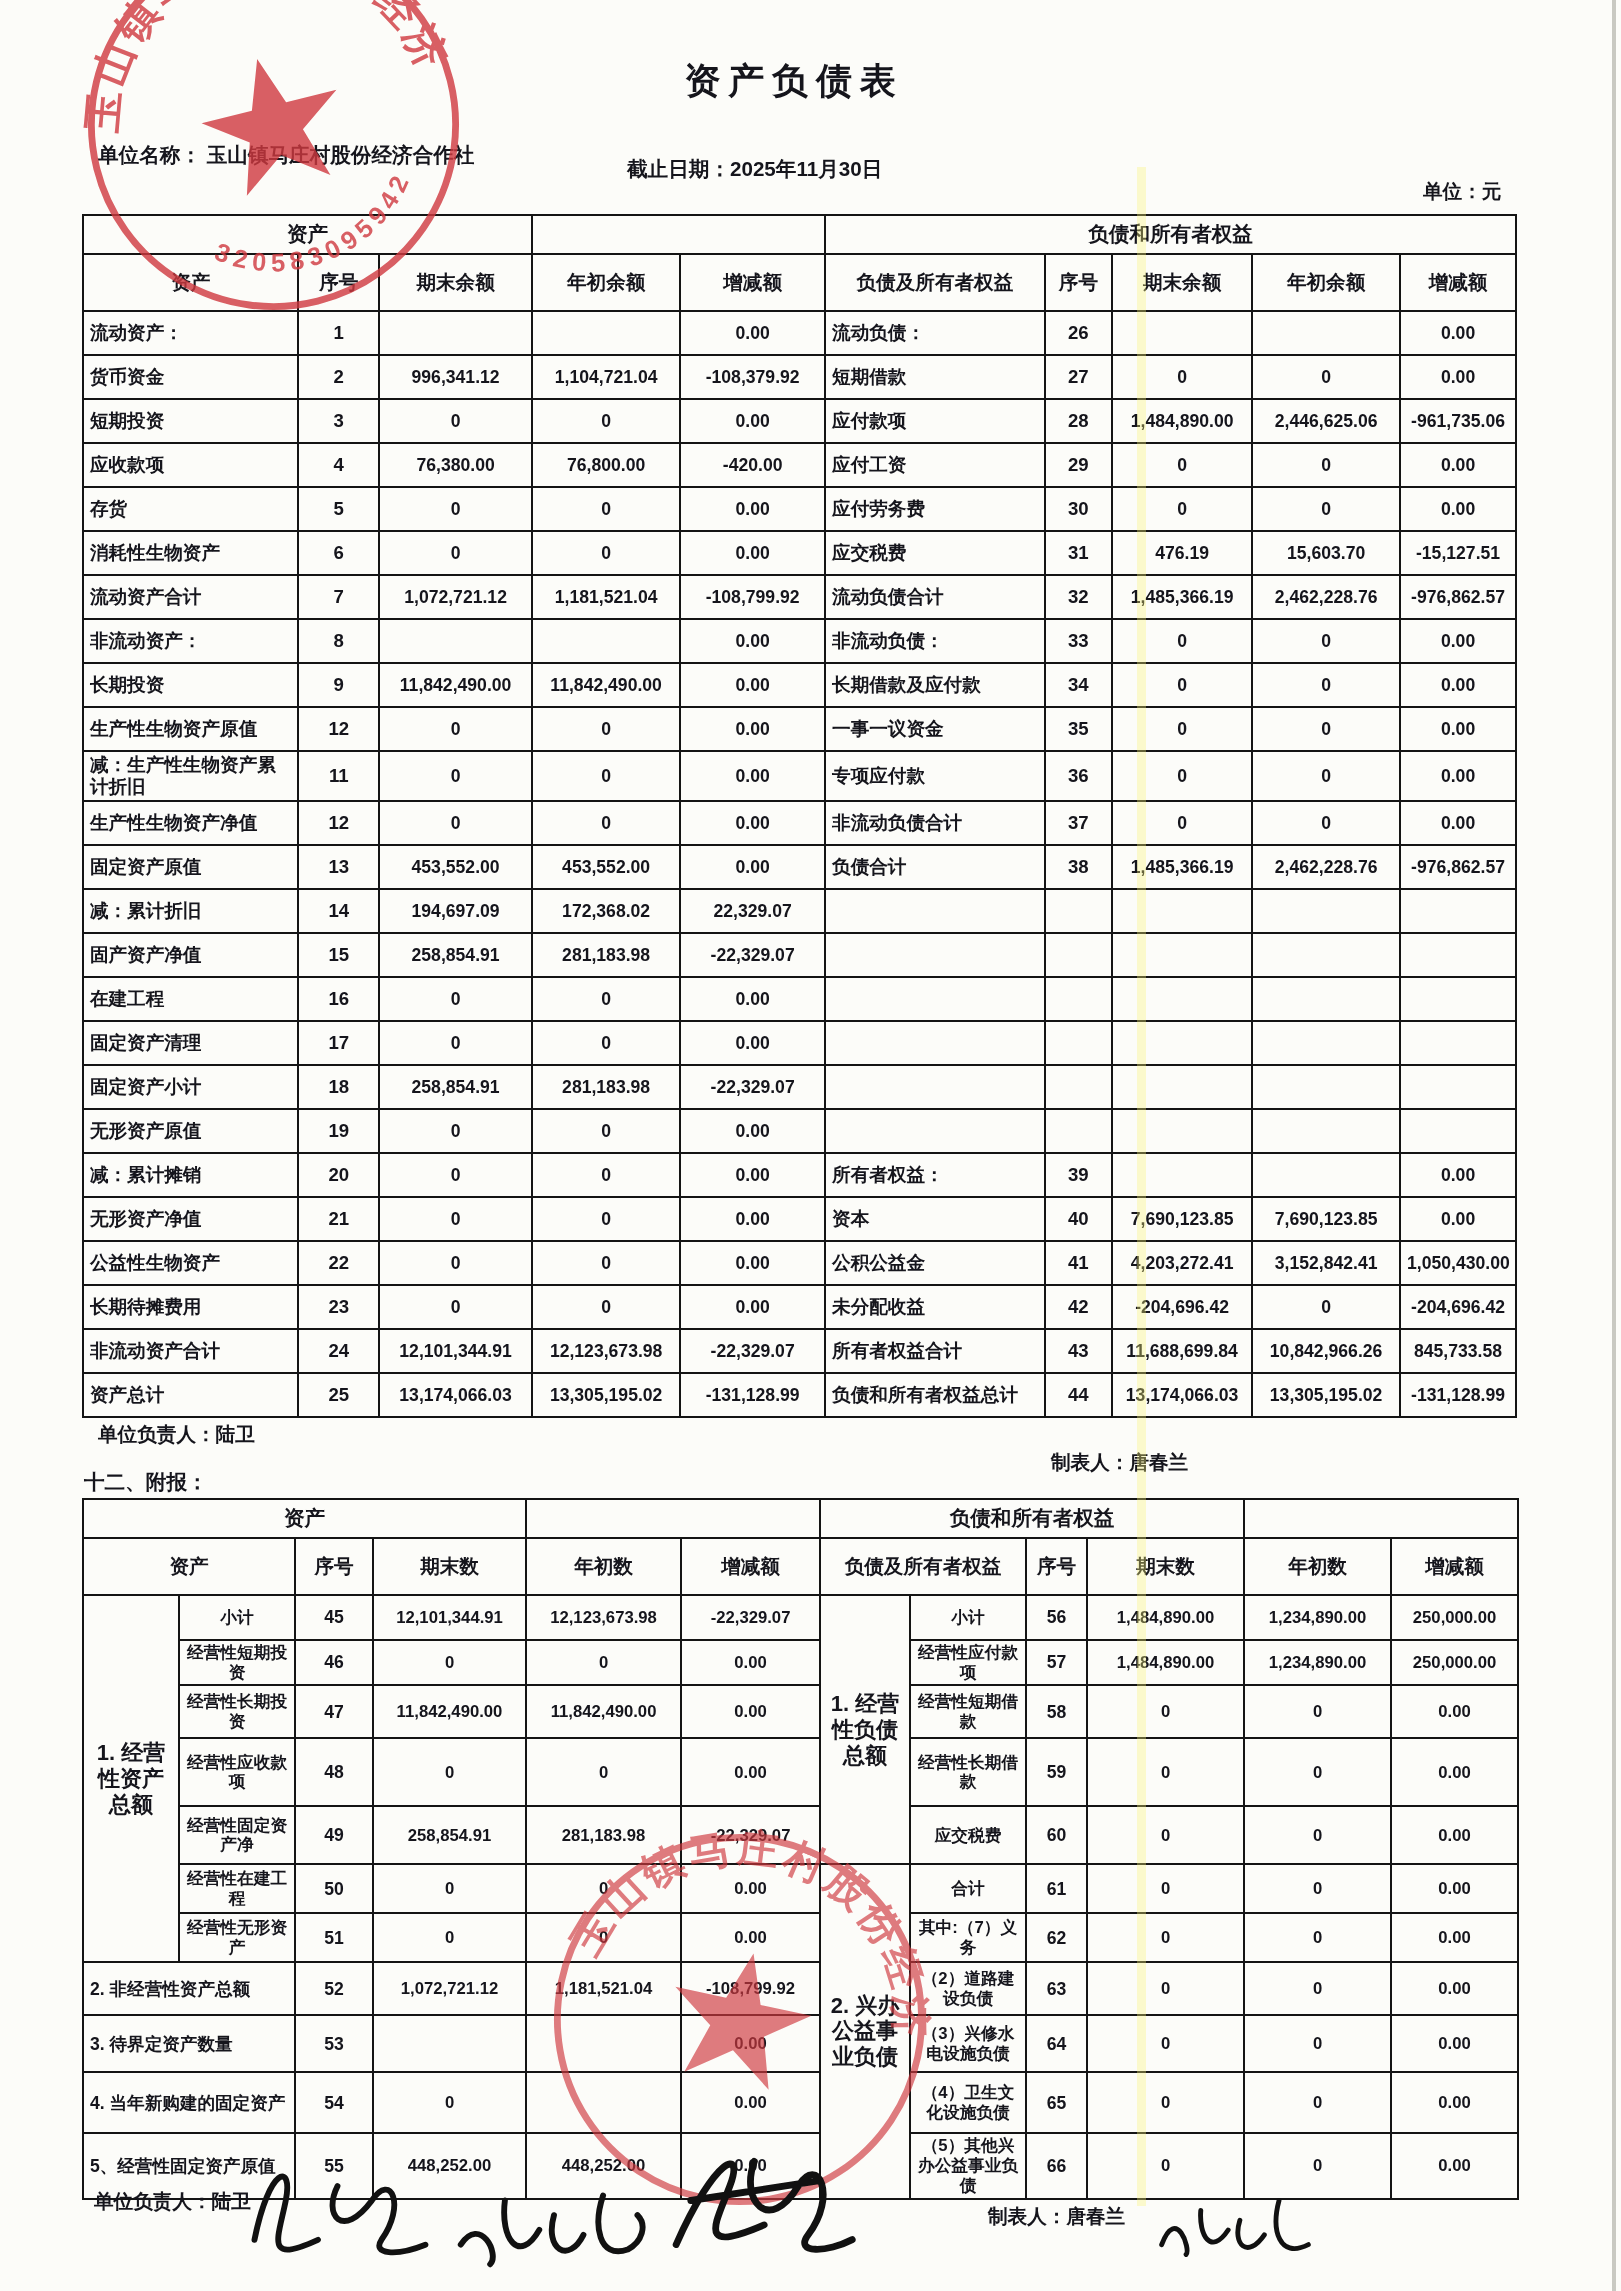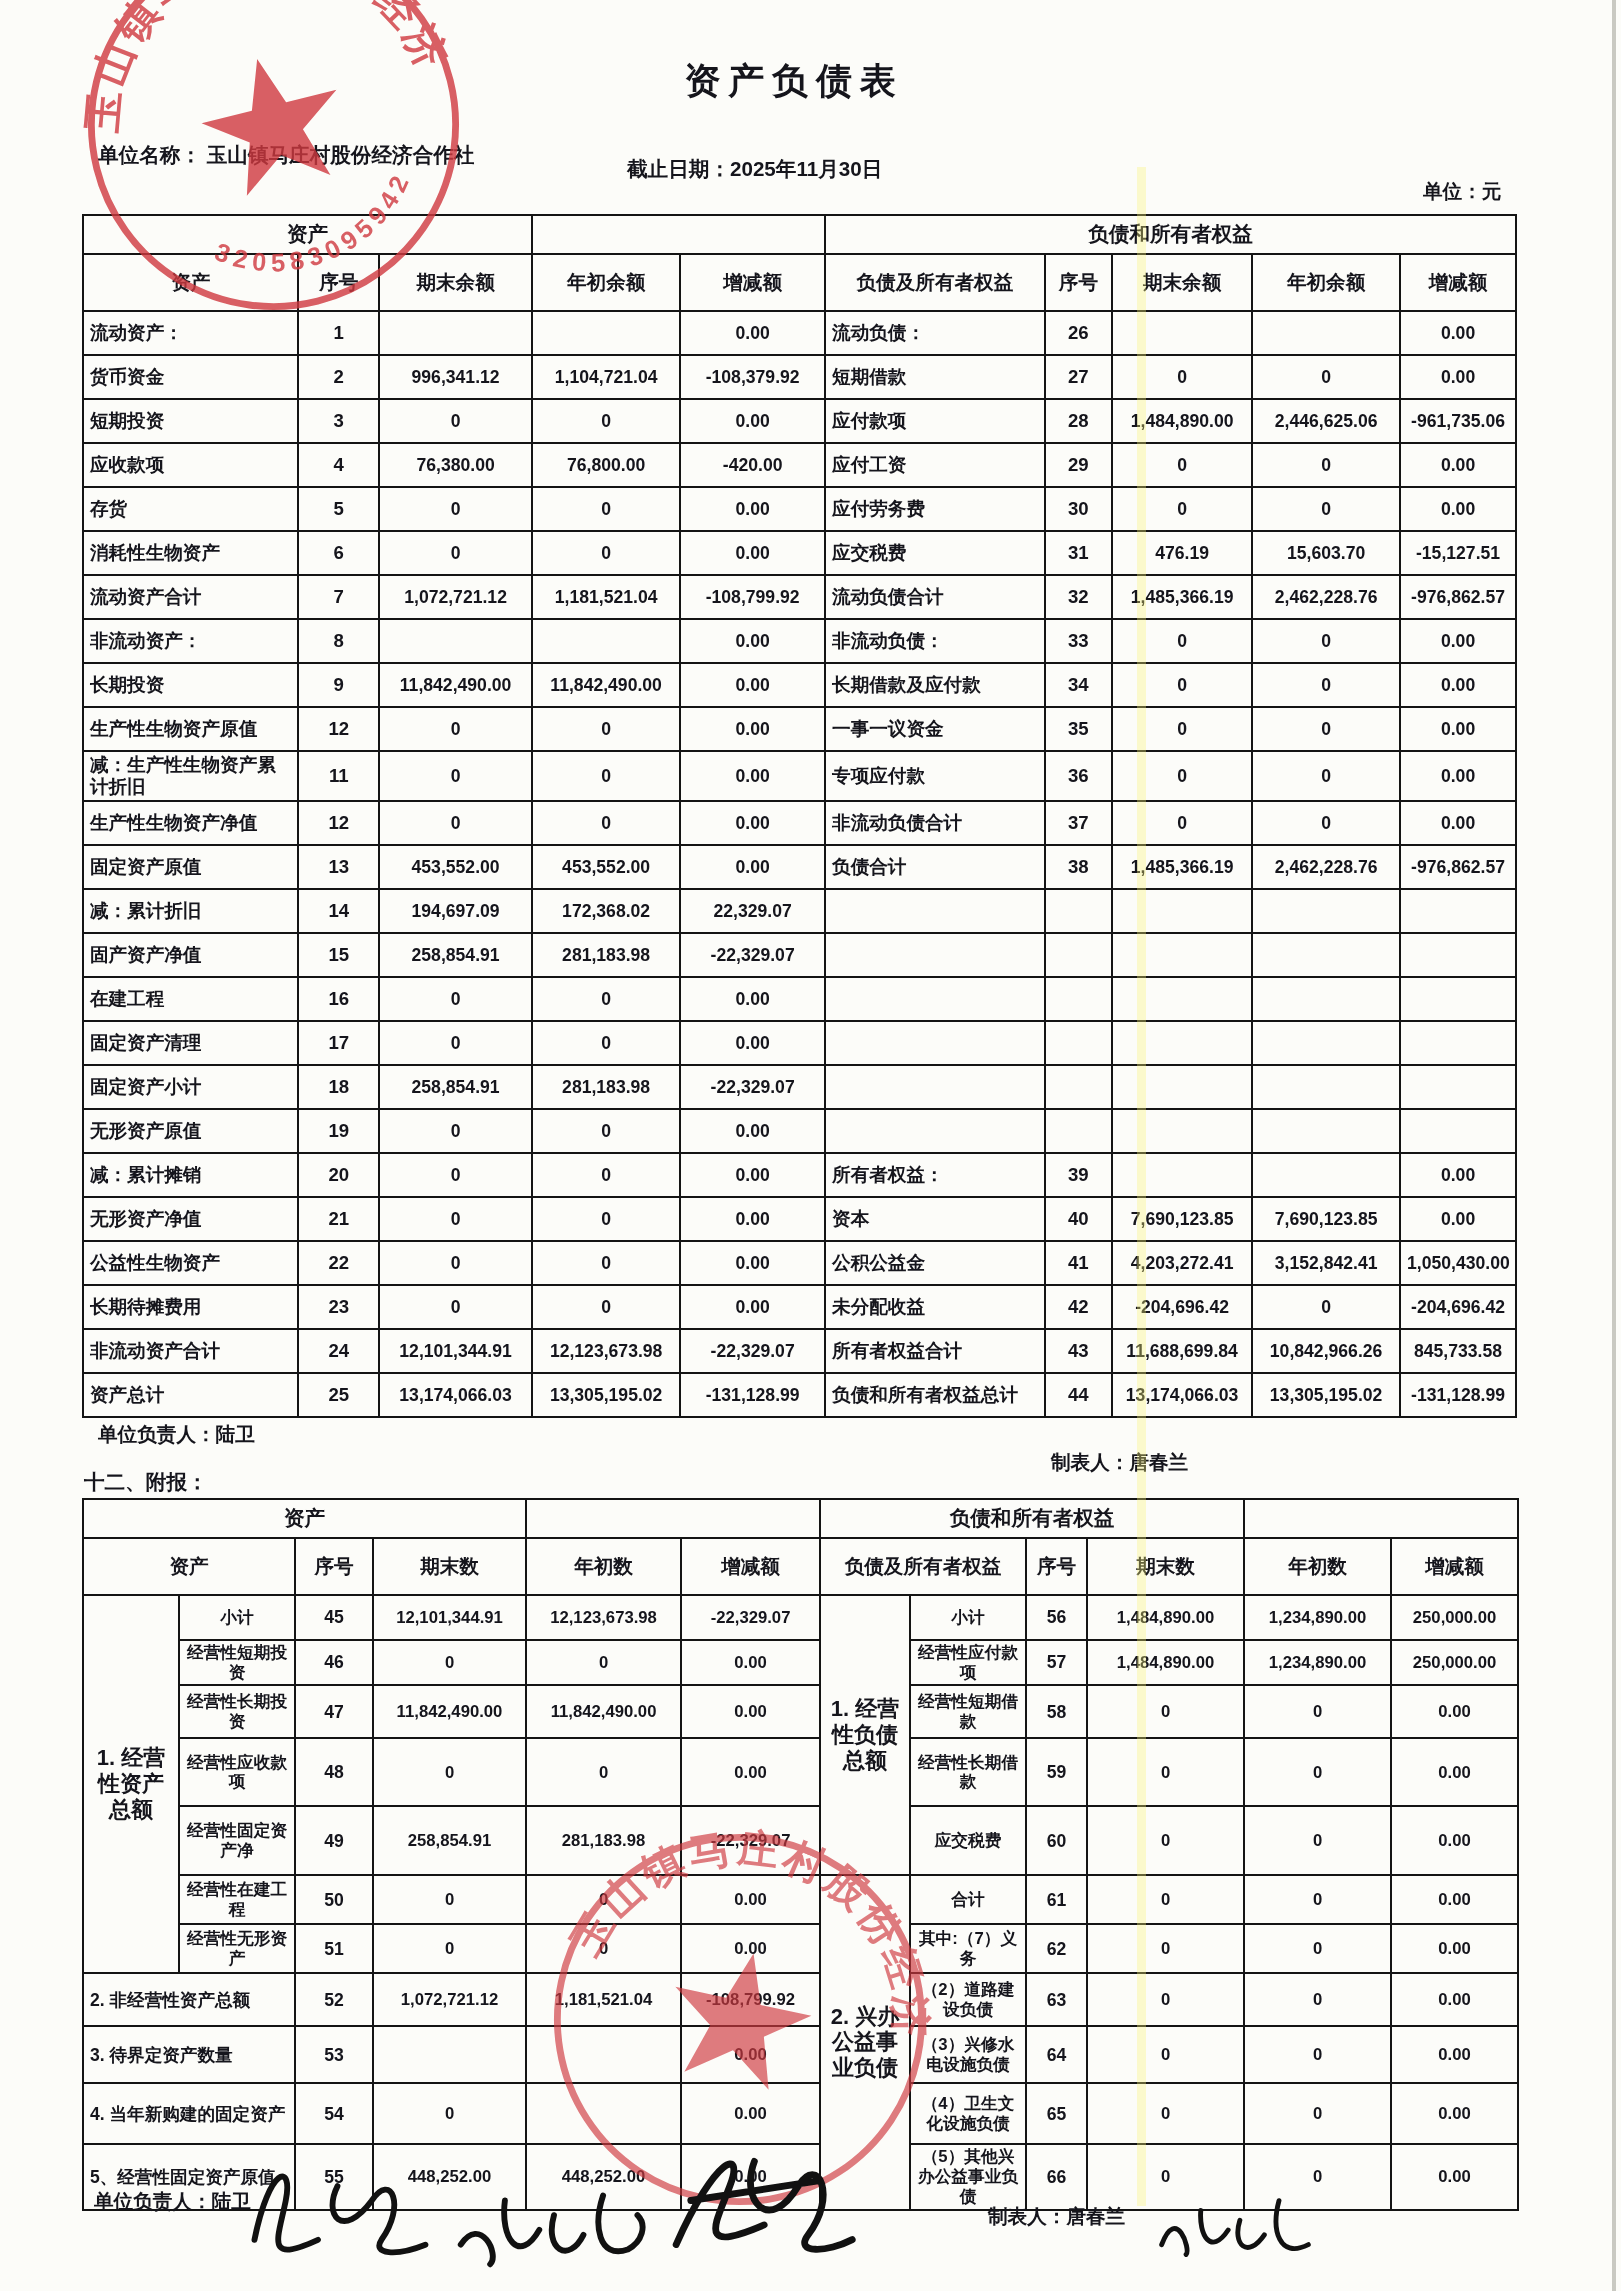--- a/index.html
+++ b/index.html
@@ -477,21 +477,21 @@
         <td class="num">48</td>
         <td class="val">0</td>
         <td class="val">0</td>
         <td class="val">0.00</td>
         <td class="item">经营性长期借款</td>
         <td class="num">59</td>
         <td class="val">0</td>
         <td class="val">0</td>
         <td class="val">0.00</td>
       </tr>
-      <tr style="height: 69px;">
+      <tr style="height: 58px;">
         <td class="item">经营性固定资产净</td>
         <td class="num">49</td>
         <td class="val">258,854.91</td>
         <td class="val">281,183.98</td>
         <td class="val">-22,329.07</td>
         <td class="item">应交税费</td>
         <td class="num">60</td>
         <td class="val">0</td>
         <td class="val">0</td>
         <td class="val">0.00</td>

